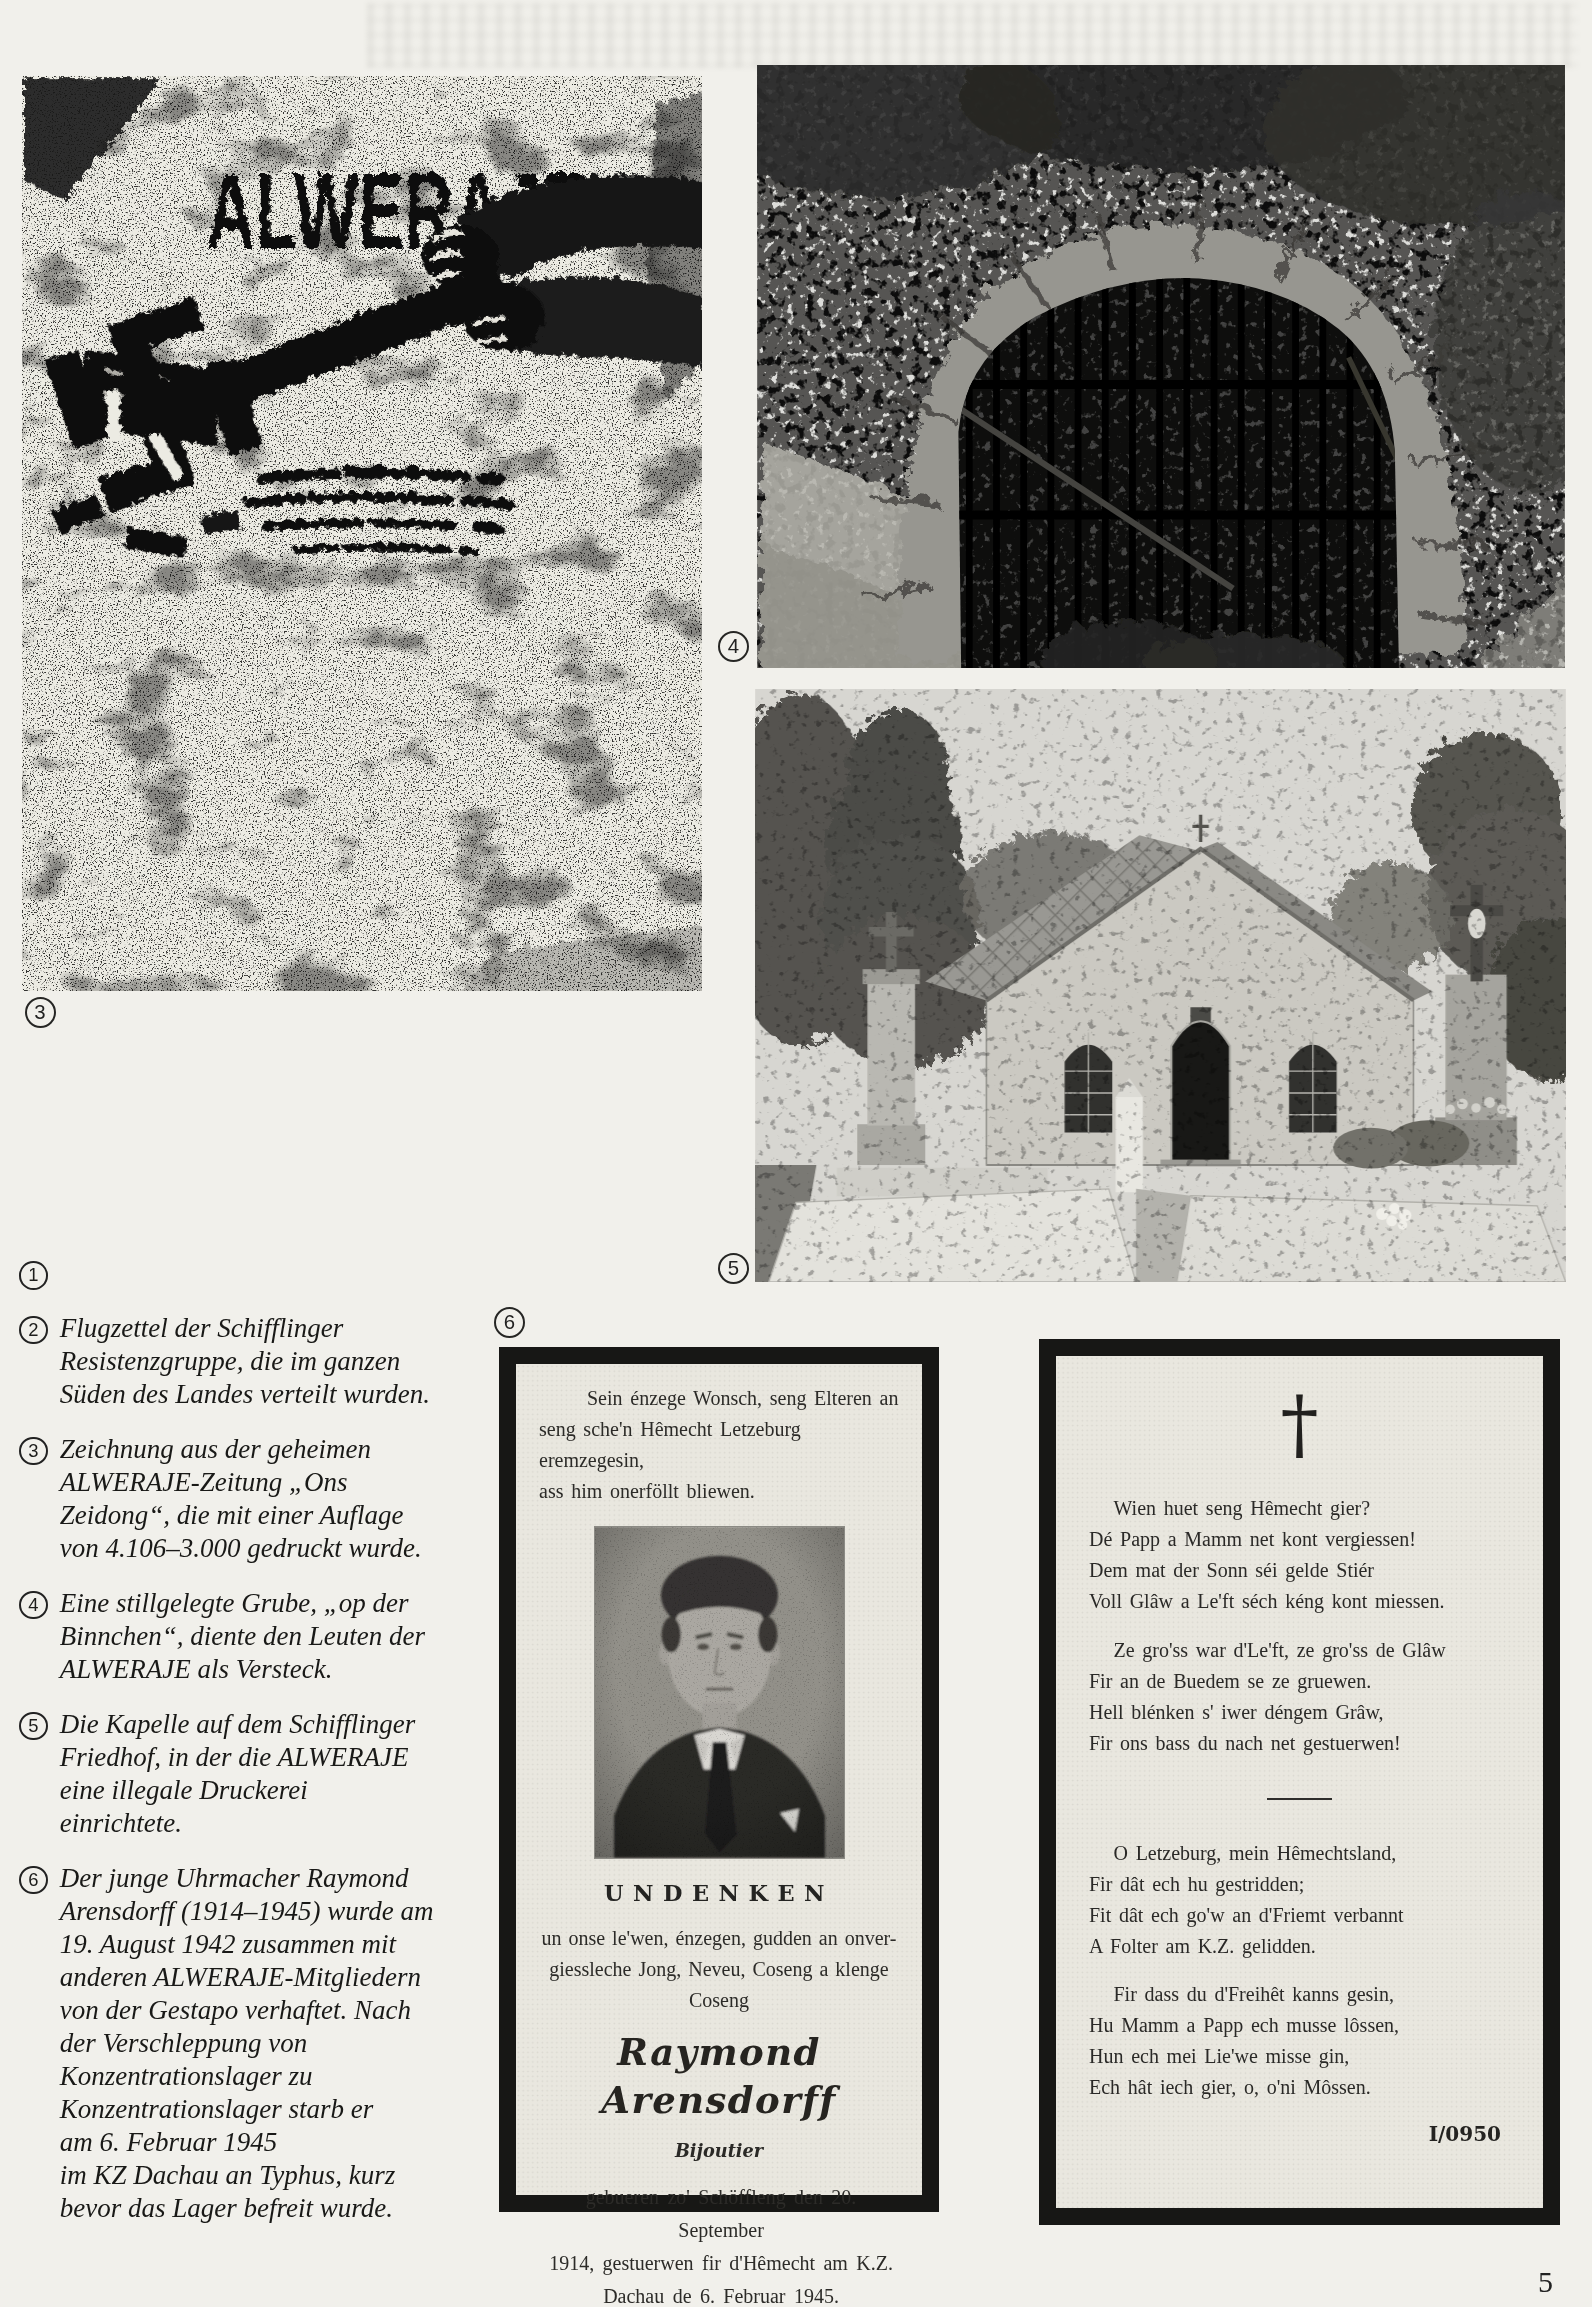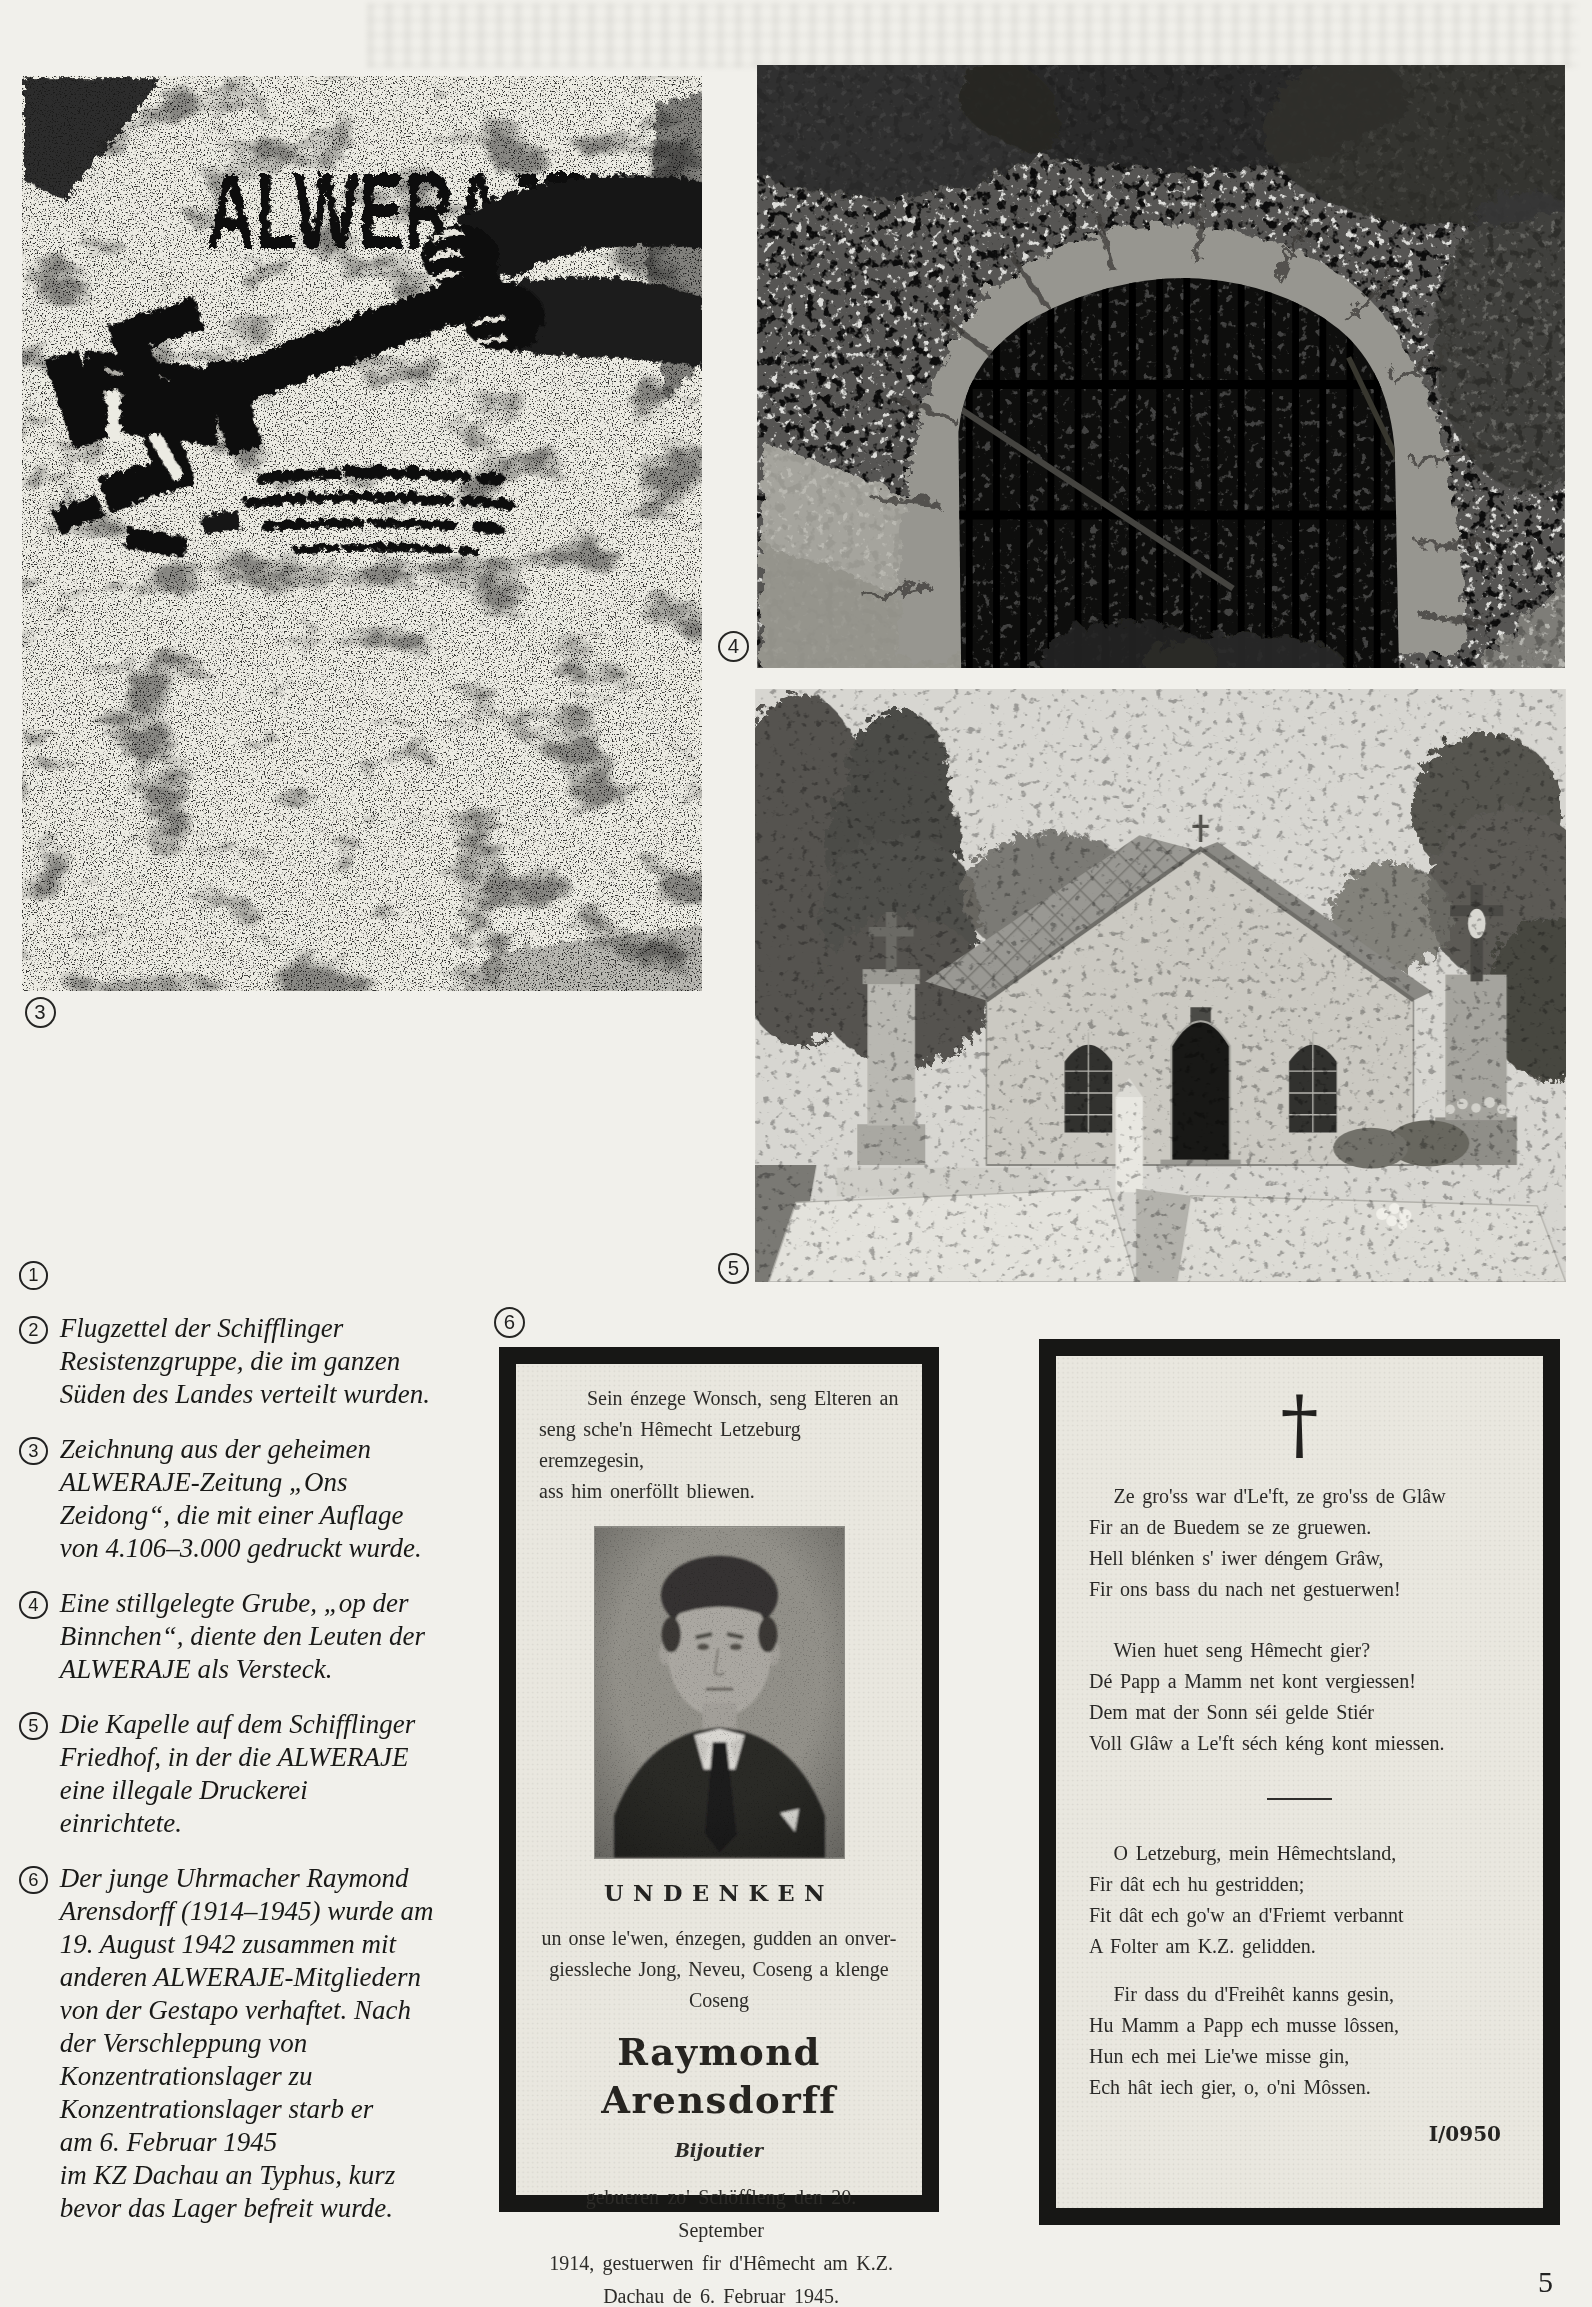--- a/index.html
+++ b/index.html
@@ -36,21 +36,21 @@
     background-color:#e9e7df;
     background-image:radial-gradient(rgba(60,60,52,.09) 0.7px, rgba(0,0,0,0) 1.1px);
     background-size:4.8px 4.8px;
   }
   .card-left{left:499px;top:1347px;width:440px;height:865px;}
   .card-right{left:1039px;top:1339px;width:521px;height:886px;}
   .mc-intro{margin:19px 20.4px 0 23px;font-size:20px;line-height:31px;color:#2c2b28;word-spacing:2.7px;text-indent:48px;}
   .mc-photo{display:block;margin:20.4px auto 0;outline:0.7px solid #8b8a84;}
   .mc-heading{margin-top:22px;text-align:center;font-family:"DejaVu Serif",serif;font-size:22.4px;font-weight:bold;letter-spacing:9.5px;color:#242422;}
   .mc-dedication{margin-top:16.3px;text-align:center;font-size:20px;line-height:31px;color:#2c2b28;word-spacing:2px;}
-  .mc-name{margin-top:12.2px;text-align:center;font-family:"DejaVu Serif",serif;font-weight:bold;font-size:37px;line-height:48px;color:#262420;letter-spacing:1.4px;}
+  .mc-name{margin-top:12.2px;text-align:center;font-family:"DejaVu Serif",serif;font-style:italic;font-weight:bold;font-size:37px;line-height:48px;color:#262420;letter-spacing:1.4px;}
   .mc-prof{margin-top:16px;text-align:center;font-family:"DejaVu Serif",serif;font-style:italic;font-weight:bold;font-size:17.7px;color:#2a2926;}
   .mc-dates{margin:20.4px 20.4px 0 24.5px;text-align:center;font-size:20px;line-height:33px;color:#2c2b28;word-spacing:3.4px;}
   .pc-cross{margin-top:31px;text-align:center;font-family:"DejaVu Serif",serif;font-size:76px;line-height:76px;color:#21201e;}
   .pc-stanza{margin:17.7px 11px 0 33px;font-size:20px;line-height:31px;color:#2a2927;word-spacing:2.7px;text-indent:24.5px;}
   .pc-stanza.first{margin-top:30px;}
   .pc-divider{width:65px;height:2px;background:#2e2d2b;margin:39px auto 38px;}
   .pc-ref{margin:19px 42px 0 0;text-align:right;font-family:"DejaVu Serif",serif;font-weight:bold;font-size:20px;color:#242321;}
   .page-num{left:1538px;top:2265px;font-size:30px;color:#222;}
 </style>
 </head>
@@ -357,28 +357,28 @@
 Coseng</div>
   <div class="mc-name">Raymond Arensdorff</div>
   <div class="mc-prof">Bijoutier</div>
   <div class="mc-dates lines">gebueren zo' Schöffleng den 20. September
 1914, gestuerwen fir d'Hêmecht am K.Z.
 Dachau de 6. Februar 1945.</div>
 </div>
 
 <div class="abs card card-right">
   <div class="pc-cross">†</div>
+  <div class="pc-stanza lines first">Wien huet seng Hêmecht gier?
+Dé Papp a Mamm net kont vergiessen!
+Dem mat der Sonn séi gelde Stiér
+Voll Glâw a Le'ft séch kéng kont miessen.</div>
   <div class="pc-stanza lines">Ze gro'ss war d'Le'ft, ze gro'ss de Glâw
 Fir an de Buedem se ze gruewen.
 Hell blénken s' iwer déngem Grâw,
 Fir ons bass du nach net gestuerwen!</div>
-  <div class="pc-stanza lines first">Wien huet seng Hêmecht gier?
-Dé Papp a Mamm net kont vergiessen!
-Dem mat der Sonn séi gelde Stiér
-Voll Glâw a Le'ft séch kéng kont miessen.</div>
   <div class="pc-divider"></div>
   <div class="pc-stanza lines" style="margin-top:0">O Letzeburg, mein Hêmechtsland,
 Fir dât ech hu gestridden;
 Fit dât ech go'w an d'Friemt verbannt
 A Folter am K.Z. gelidden.</div>
   <div class="pc-stanza lines">Fir dass du d'Freihêt kanns gesin,
 Hu Mamm a Papp ech musse lôssen,
 Hun ech mei Lie'we misse gin,
 Ech hât iech gier, o, o'ni Môssen.</div>
   <div class="pc-ref">I/0950</div>

